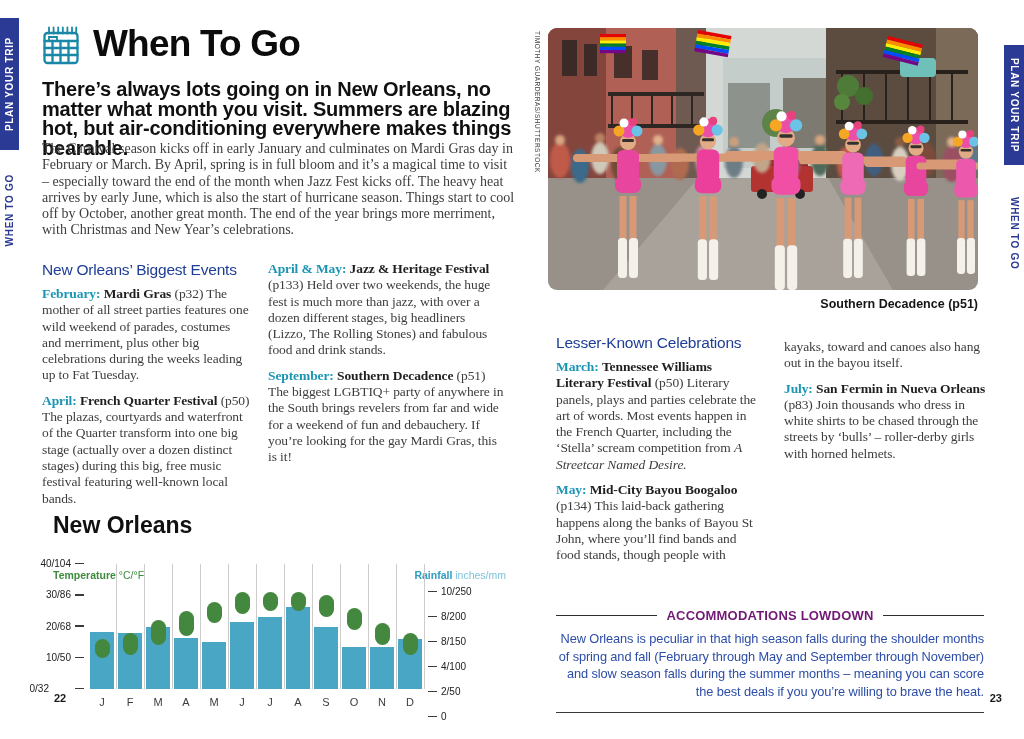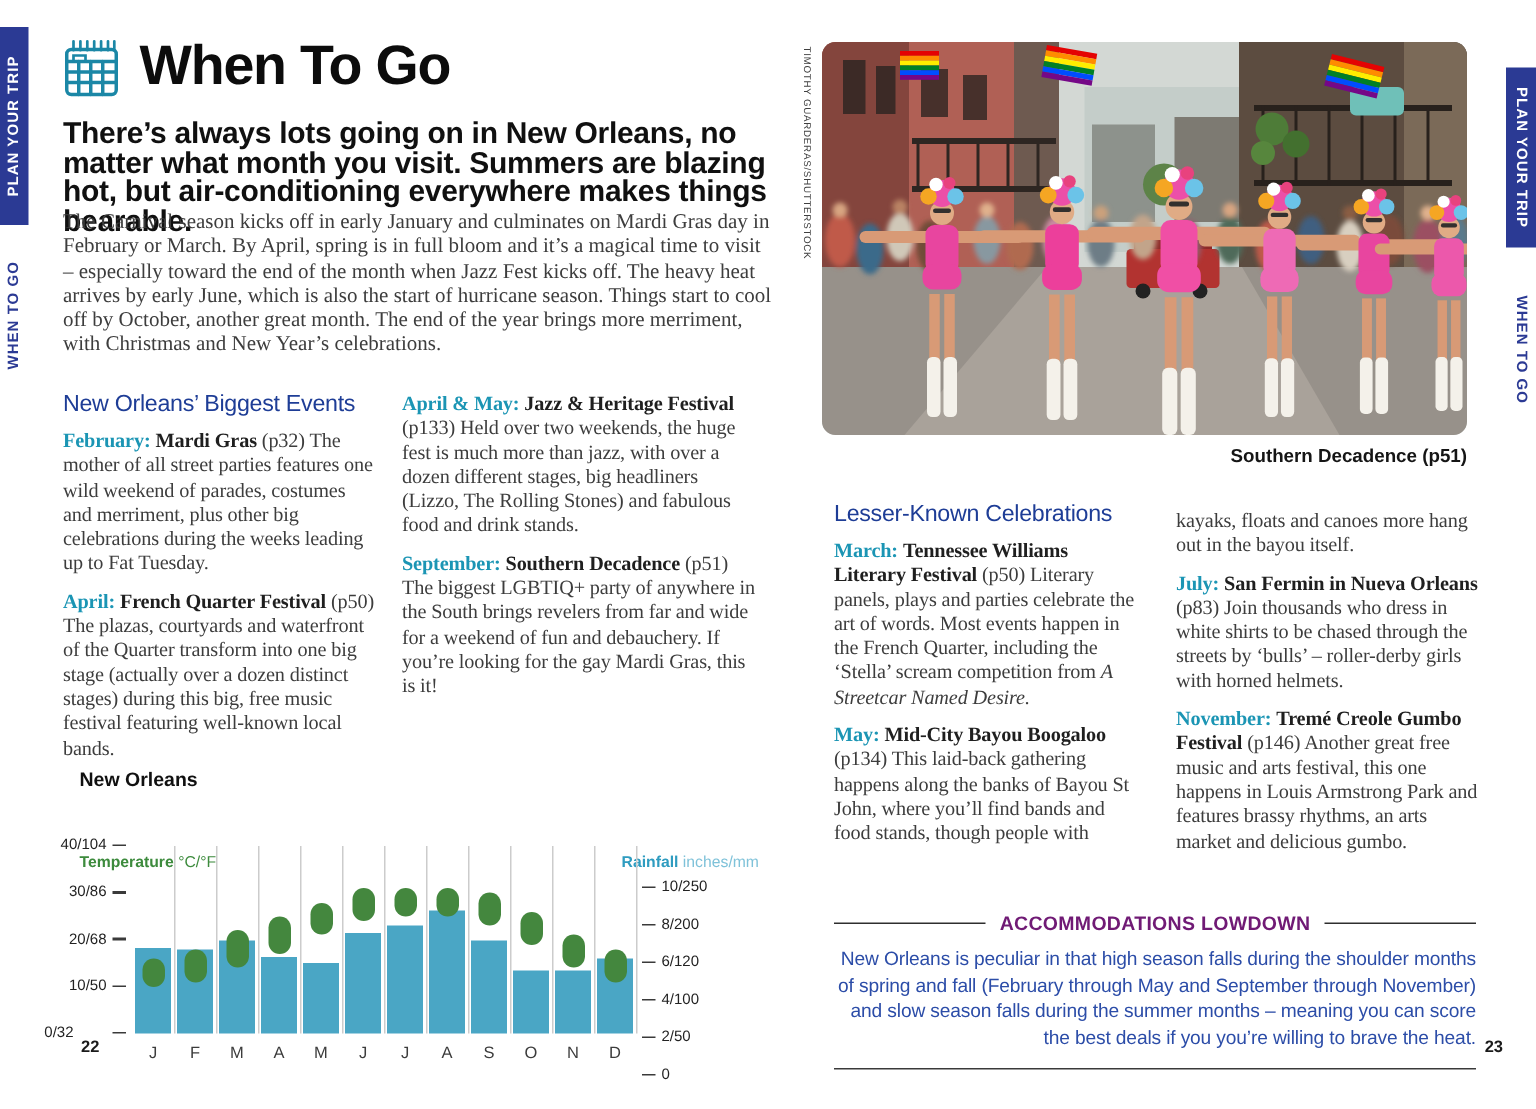--- a/index.html
+++ b/index.html
@@ -36,21 +36,21 @@
   .ev-cols-left .c1{width:210px;}
   .ev-cols-left .c2{width:238px;}
   h2.sec{margin:0 0 7px;font-size:15.5px;font-weight:400;letter-spacing:-.2px;color:#1e3d96;}
   .entry{font-family:"Liberation Serif",serif;font-size:13.5px;line-height:16.3px;
     letter-spacing:-.1px;color:#3d3d3d;margin:0 0 9px;}
   .ev-label{color:#1b95b4;font-weight:700;}
   .ev-name{color:#1f1f1f;font-weight:700;}
 
   
   .chart{position:absolute;left:40px;top:510px;width:472px;height:215px;}
-  .chart-title{position:absolute;left:13px;top:2px;margin:0;font-size:13px;font-weight:700;color:#101010;text-align:center;}
+  .chart-title{position:absolute;left:13px;top:2px;margin:0;font-size:23px;font-weight:700;color:#101010;text-align:center;}
   .ax{position:absolute;top:31px;font-size:10.5px;margin-top:28px;}
   .ax-left{left:13px;color:#3d8b3d;}
   .ax-left b{font-weight:700;}
   .ax-right{right:6px;text-align:right;}
   .ax-right b{color:#2f9cc0;font-weight:700;}
   .ax-right span{color:#7fc2d9;}
   .plot{position:absolute;left:48px;top:54px;width:336px;height:125px;}
   .gridline{position:absolute;top:0;width:1px;height:125px;background:#cccccc;}
   .rain-bar{position:absolute;bottom:0;width:24px;background:#4aa6c5;}
   .temp-pill{position:absolute;width:15px;background:#44873e;border-radius:8px;}
@@ -225,21 +225,21 @@
           <div class="tick" style="top: -6px;">
             <span class="tdash"></span>
             <span>10/250</span>
           </div>
           <div class="tick" style="top: 19px;">
             <span class="tdash"></span>
             <span>8/200</span>
           </div>
           <div class="tick" style="top: 44px;">
             <span class="tdash"></span>
-            <span>6/120</span>
+            <span>8/150</span>
           </div>
           <div class="tick" style="top: 69px;">
             <span class="tdash"></span>
             <span>4/100</span>
           </div>
           <div class="tick" style="top: 94px;">
             <span class="tdash"></span>
             <span>2/50</span>
           </div>
           <div class="tick" style="top: 119px;">
@@ -403,32 +403,26 @@
           <span class="ev-text">Literary panels, plays and parties celebrate the art of words. Most events happen in the French Quarter, including the ‘Stella’ scream competition from </span><i>A Streetcar Named Desire.</i>
         </p>
         <p class="entry">
           <span class="ev-label">May:</span>
           <span class="ev-name">Mid-City Bayou Boogaloo</span>
           <span class="ev-page">(p134)</span>
           <span class="ev-text">This laid-back gathering happens along the banks of Bayou St John, where you’ll find bands and food stands, though people with</span>
         </p>
       </div>
       <div class="c2">
-        <p class="entry">kayaks, floats and canoes more hang out in the bayou itself.</p>
+        <p class="entry">kayaks, toward and canoes also hang out in the bayou itself.</p>
         <p class="entry">
           <span class="ev-label">July:</span>
           <span class="ev-name">San Fermin in Nueva Orleans</span>
           <span class="ev-page">(p83)</span>
           <span class="ev-text">Join thousands who dress in white shirts to be chased through the streets by ‘bulls’ – roller-derby girls with horned helmets.</span>
-        </p>
-        <p class="entry">
-          <span class="ev-label">November:</span>
-          <span class="ev-name">Tremé Creole Gumbo Festival</span>
-          <span class="ev-page">(p146)</span>
-          <span class="ev-text">Another great free music and arts festival, this one happens in Louis Armstrong Park and features brassy rhythms, an arts market and delicious gumbo.</span>
         </p>
       </div>
     </div>
 
     <div class="accom">
       <div class="accom-head">
         <span class="rule"></span>
         <span class="accom-title">ACCOMMODATIONS LOWDOWN</span>
         <span class="rule"></span>
       </div>

